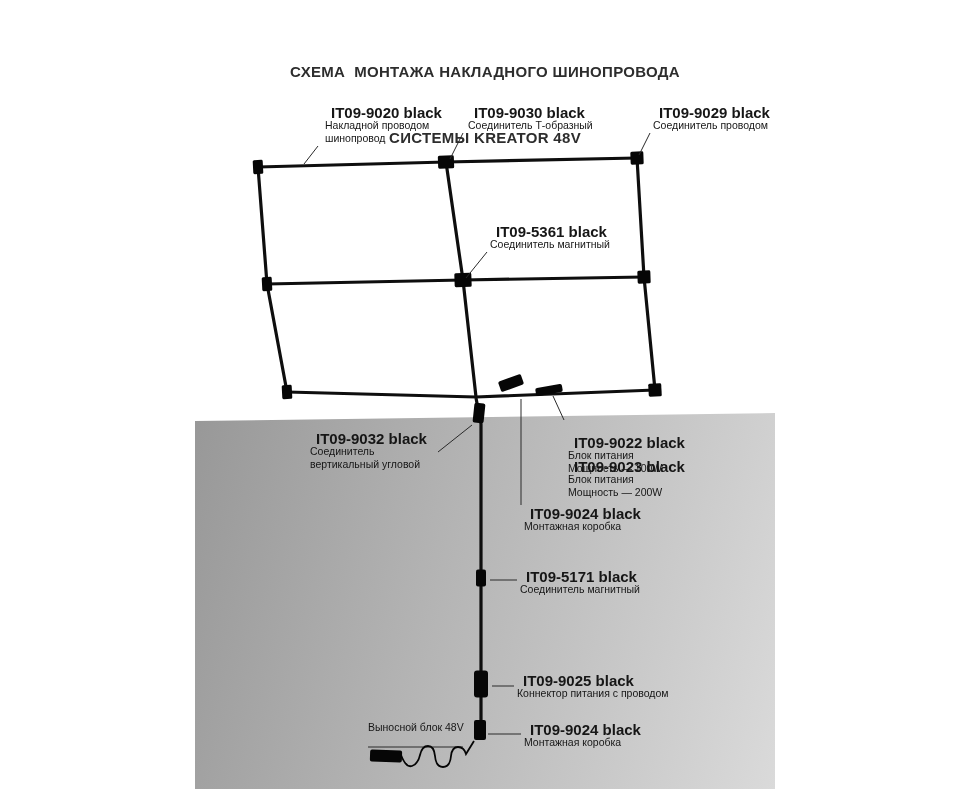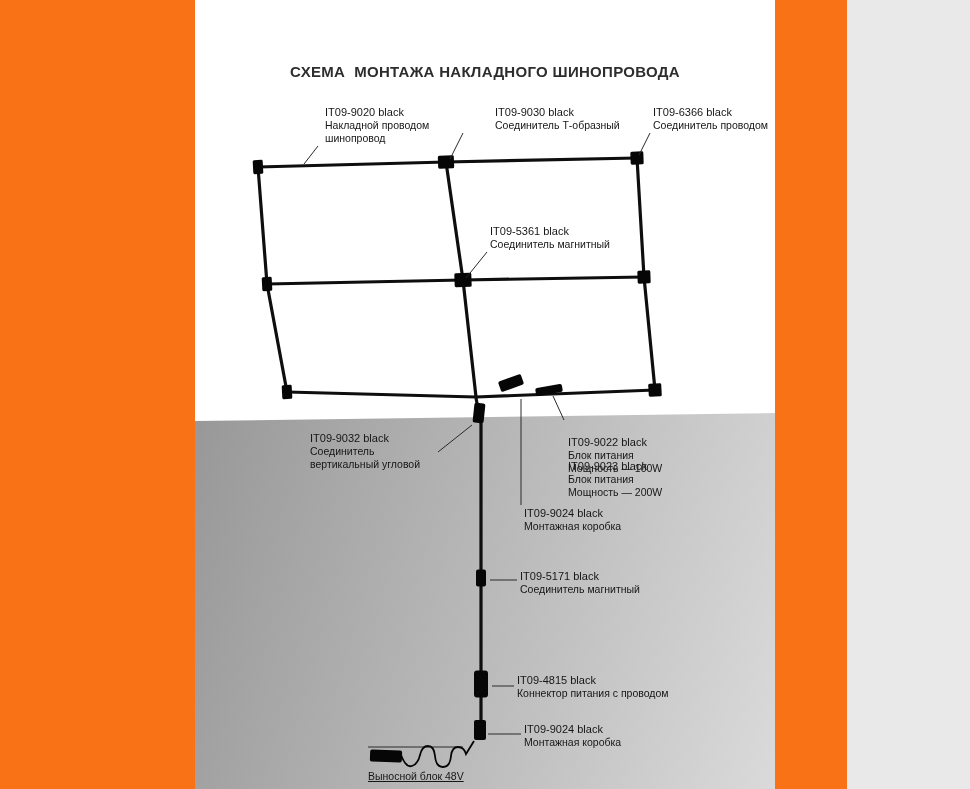--- a/index.html
+++ b/index.html
@@ -1,61 +1,62 @@
 <!DOCTYPE html>
 <html><head>
 <meta charset="utf-8">
 <style>
   html,body { margin:0; padding:0; background:#e9e9e9; }
   .stage {
-    position:relative; width:847px; height:789px; overflow:hidden;
-    background:#f97316; font-family:"Liberation Sans", sans-serif;
+    position:relative; width:970px; height:789px; overflow:hidden;
+    background:#ffffff; font-family:"Liberation Sans", sans-serif;
   }
   .panel {
     position:absolute; left:195px; top:0; width:580px; height:789px;
     background:#ffffff;
   }
   .panel-bottom {
     position:absolute; left:195px; top:413px; width:580px; height:376px;
     background:linear-gradient(105deg, #989898 0%, #b9b9b9 50%, #dadada 100%);
     clip-path:polygon(0 8px, 100% 0, 100% 100%, 0 100%);
   }
   .title {
     position:absolute; left:195px; top:17px; width:580px; text-align:center;
     font-weight:bold; font-size:15px; line-height:22px; color:#2d2d2d;
     letter-spacing:0.3px; white-space:pre-wrap;
   }
   .diagram-svg { position:absolute; left:0; top:0; }
   .lbl { position:absolute; color:#161616; }
-  .lbl .code { font-size:11px; font-weight:normal; line-height:13px; white-space:pre; }
+  .lbl .code { font-size:15px; font-weight:bold; line-height:13px; white-space:pre;margin-left:6px; }
   .lbl .desc { font-size:10.5px; line-height:12.5px; white-space:pre-line; }
   .lbl.plain { font-size:10.5px; line-height:13px; }
   #lb-9020   { left:325px; top:106px; }
-  #lb-9030   { left:495px; top:106px; }
+  #lb-9030   { left:468px; top:106px; }
   #lb-9029   { left:653px; top:106px; }
   #lb-9031   { left:490px; top:225px; }
   #lb-9032   { left:310px; top:432px; }
   #lb-9022   { left:568px; top:436px; }
   #lb-9023   { left:568px; top:460px; }
   #lb-9024t  { left:524px; top:507px; }
   #lb-9028   { left:520px; top:570px; }
   #lb-9025   { left:517px; top:674px; }
   #lb-9024b  { left:524px; top:723px; }
-  #lb-remote { left:368px; top:770px;text-decoration:underline; }
+  #lb-remote { left:368px; top:721px; }
 </style>
 </head>
 <body>
 
 <div class="stage">
 
   <div class="panel"></div>
   <div class="panel-bottom"></div>
 
   <div class="title">
     <div>СХЕМА  МОНТАЖА НАКЛАДНОГО ШИНОПРОВОДА</div>
+    <div>СИСТЕМЫ KREATOR 48V</div>
   </div>
 
   <svg class="diagram-svg" width="970" height="789" viewBox="0 0 970 789">
 
     <g stroke="#0e0e0e" stroke-width="3.2" fill="none">
       <path d="M258,167 L446,162 L637,158"></path>
       <path d="M267,284 L463,280 L644,277"></path>
       <path d="M287,392 L476,397 L655,390"></path>
       <path d="M258,167 L267,284 L287,392"></path>
       <path d="M446,162 L463,280 L476,397"></path>
@@ -133,21 +134,21 @@
     <div class="desc">Накладной проводом
 шинопровод</div>
   </div>
 
   <div class="lbl" id="lb-9030">
     <div class="code">IT09-9030 black</div>
     <div class="desc">Соединитель Т-образный</div>
   </div>
 
   <div class="lbl" id="lb-9029">
-    <div class="code">IT09-6366 black</div>
+    <div class="code">IT09-9029 black</div>
     <div class="desc">Соединитель проводом</div>
   </div>
 
   <div class="lbl" id="lb-9031">
     <div class="code">IT09-5361 black</div>
     <div class="desc">Соединитель магнитный</div>
   </div>
 
   <div class="lbl" id="lb-9032">
     <div class="code">IT09-9032 black</div>
@@ -171,21 +172,21 @@
     <div class="code">IT09-9024 black</div>
     <div class="desc">Монтажная коробка</div>
   </div>
 
   <div class="lbl" id="lb-9028">
     <div class="code">IT09-5171 black</div>
     <div class="desc">Соединитель магнитный</div>
   </div>
 
   <div class="lbl" id="lb-9025">
-    <div class="code">IT09-4815 black</div>
+    <div class="code">IT09-9025 black</div>
     <div class="desc">Коннектор питания с проводом</div>
   </div>
 
   <div class="lbl" id="lb-9024b">
     <div class="code">IT09-9024 black</div>
     <div class="desc">Монтажная коробка</div>
   </div>
 
   <div class="lbl plain" id="lb-remote">Выносной блок 48V</div>
 

